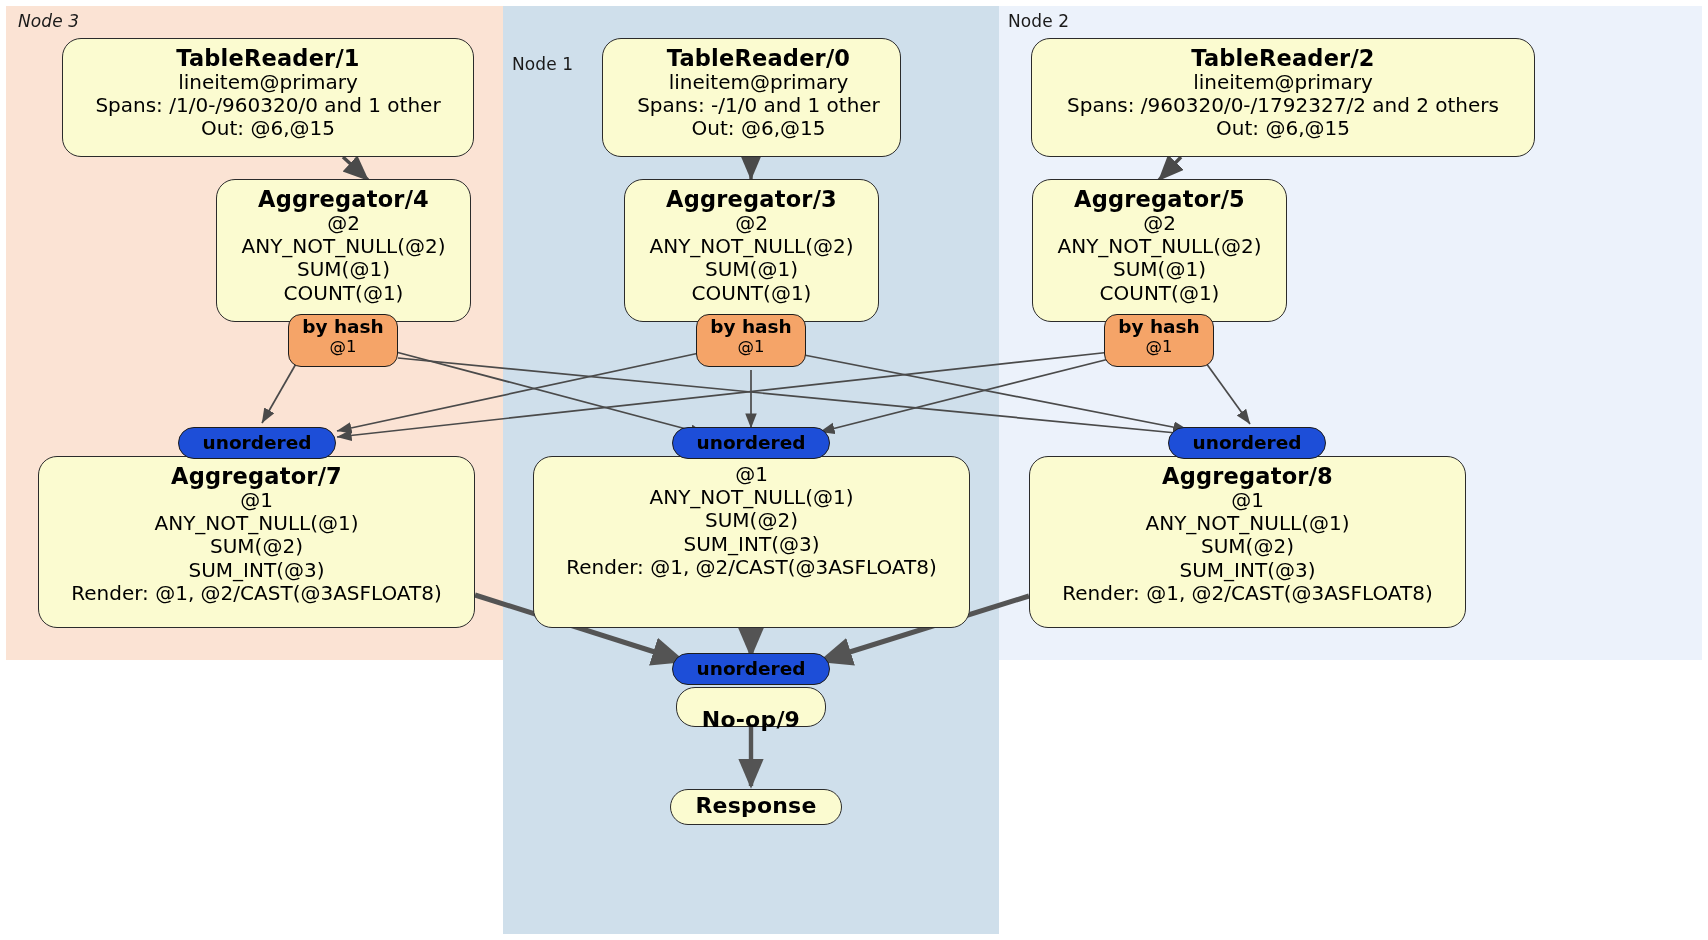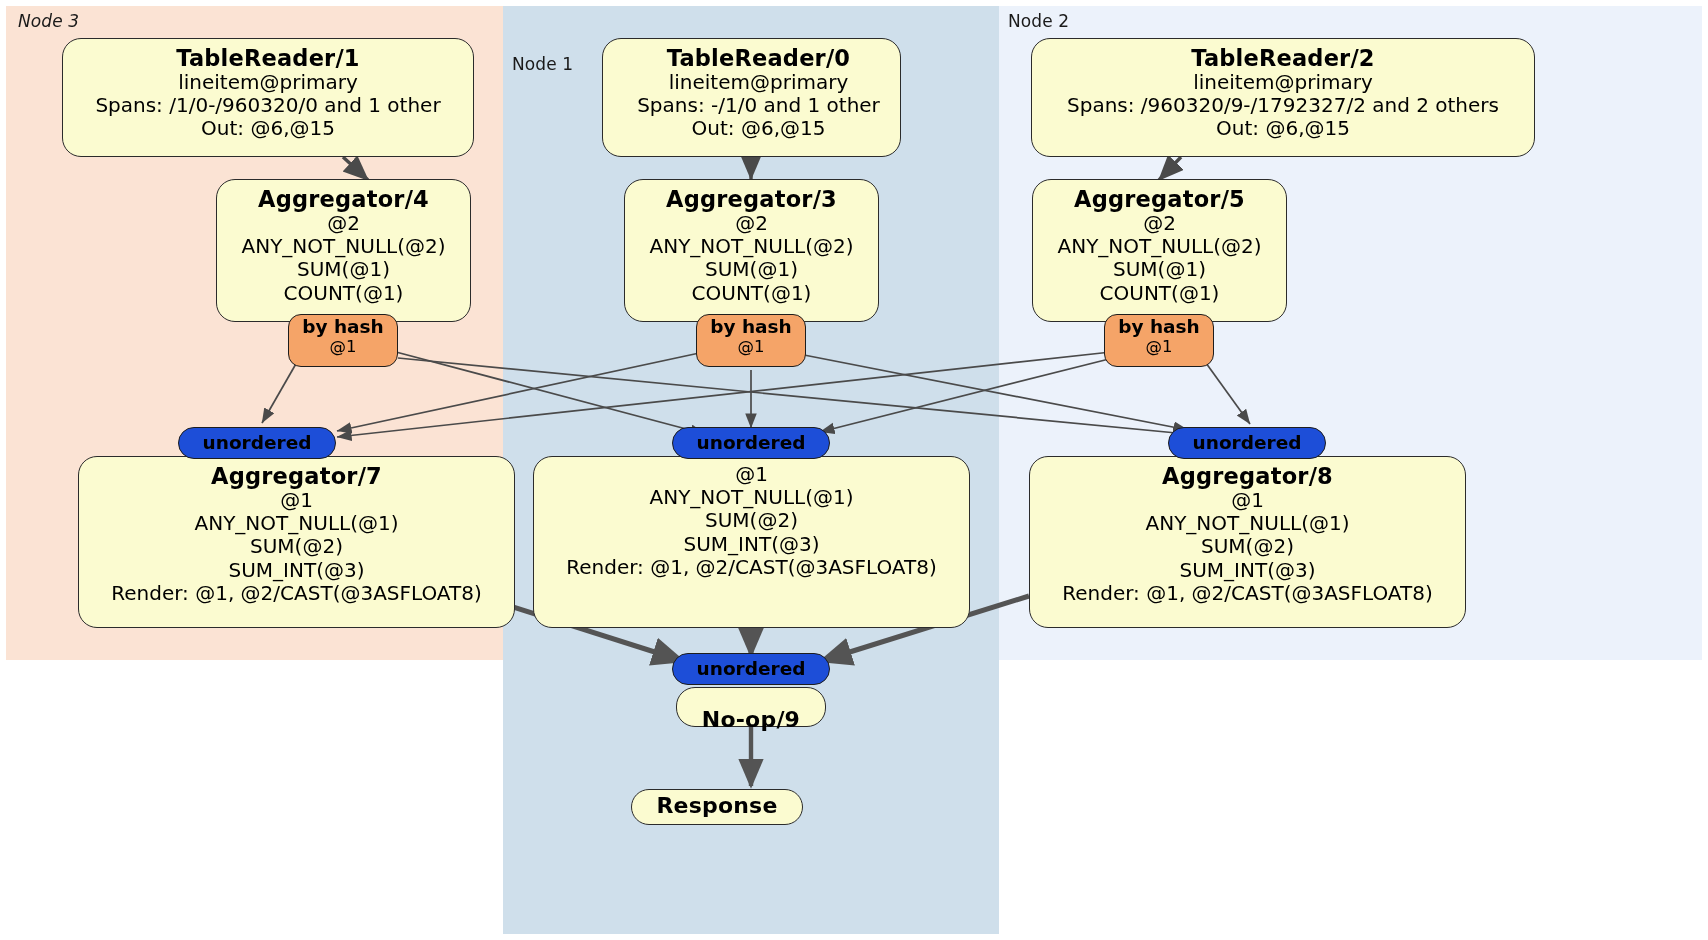--- a/index.html
+++ b/index.html
@@ -88,21 +88,21 @@
   <div class="proc" style="left:602px;top:38px;width:299px;height:119px;padding-left:24px;">
     <div class="title">TableReader/0</div>
     <div class="line">lineitem@primary</div>
     <div class="line">Spans: -/1/0 and 1 other</div>
     <div class="line">Out: @6,@15</div>
   </div>
 
   <div class="proc" style="left:1031px;top:38px;width:504px;height:119px;">
     <div class="title">TableReader/2</div>
     <div class="line">lineitem@primary</div>
-    <div class="line">Spans: /960320/9-/1792327/2 and 2 others</div>
+    <div class="line">Spans: /960320/0-/1792327/2 and 2 others</div>
     <div class="line">Out: @6,@15</div>
   </div>
 
   <div class="proc" style="left:216px;top:179px;width:255px;height:143px;">
     <div class="title">Aggregator/4</div>
     <div class="line">@2</div>
     <div class="line">ANY_NOT_NULL(@2)</div>
     <div class="line">SUM(@1)</div>
     <div class="line">COUNT(@1)</div>
   </div>
@@ -116,21 +116,21 @@
   </div>
 
   <div class="proc" style="left:1032px;top:179px;width:255px;height:143px;">
     <div class="title">Aggregator/5</div>
     <div class="line">@2</div>
     <div class="line">ANY_NOT_NULL(@2)</div>
     <div class="line">SUM(@1)</div>
     <div class="line">COUNT(@1)</div>
   </div>
 
-  <div class="proc" style="left:38px;top:456px;width:437px;height:172px;margin-left:40px;">
+  <div class="proc" style="left:38px;top:456px;width:437px;height:172px;">
     <div class="title">Aggregator/7</div>
     <div class="line">@1</div>
     <div class="line">ANY_NOT_NULL(@1)</div>
     <div class="line">SUM(@2)</div>
     <div class="line">SUM_INT(@3)</div>
     <div class="line">Render: @1, @2/CAST(@3ASFLOAT8)</div>
   </div>
 
   <div class="proc" style="left:533px;top:456px;width:437px;height:172px;">
     <div class="line">@1</div>
@@ -146,21 +146,21 @@
     <div class="line">ANY_NOT_NULL(@1)</div>
     <div class="line">SUM(@2)</div>
     <div class="line">SUM_INT(@3)</div>
     <div class="line">Render: @1, @2/CAST(@3ASFLOAT8)</div>
   </div>
 
   <div class="proc small" style="left:676px;top:687px;width:150px;height:36px;padding:19px 10px;">
     <div class="title">No-op/9</div>
   </div>
 
-  <div class="proc small" style="left:631px;top:789px;width:172px;height:36px;padding:3px 10px;">
+  <div class="proc small" style="left:670px;top:789px;width:172px;height:36px;padding:3px 10px;">
     <div class="title">Response</div>
   </div>
 
   <div class="pill hash" style="left:288px;top:314px;width:110px;height:53px;">
     <div class="t">by hash</div>
     <div class="s">@1</div>
   </div>
 
   <div class="pill hash" style="left:696px;top:314px;width:110px;height:53px;">
     <div class="t">by hash</div>

